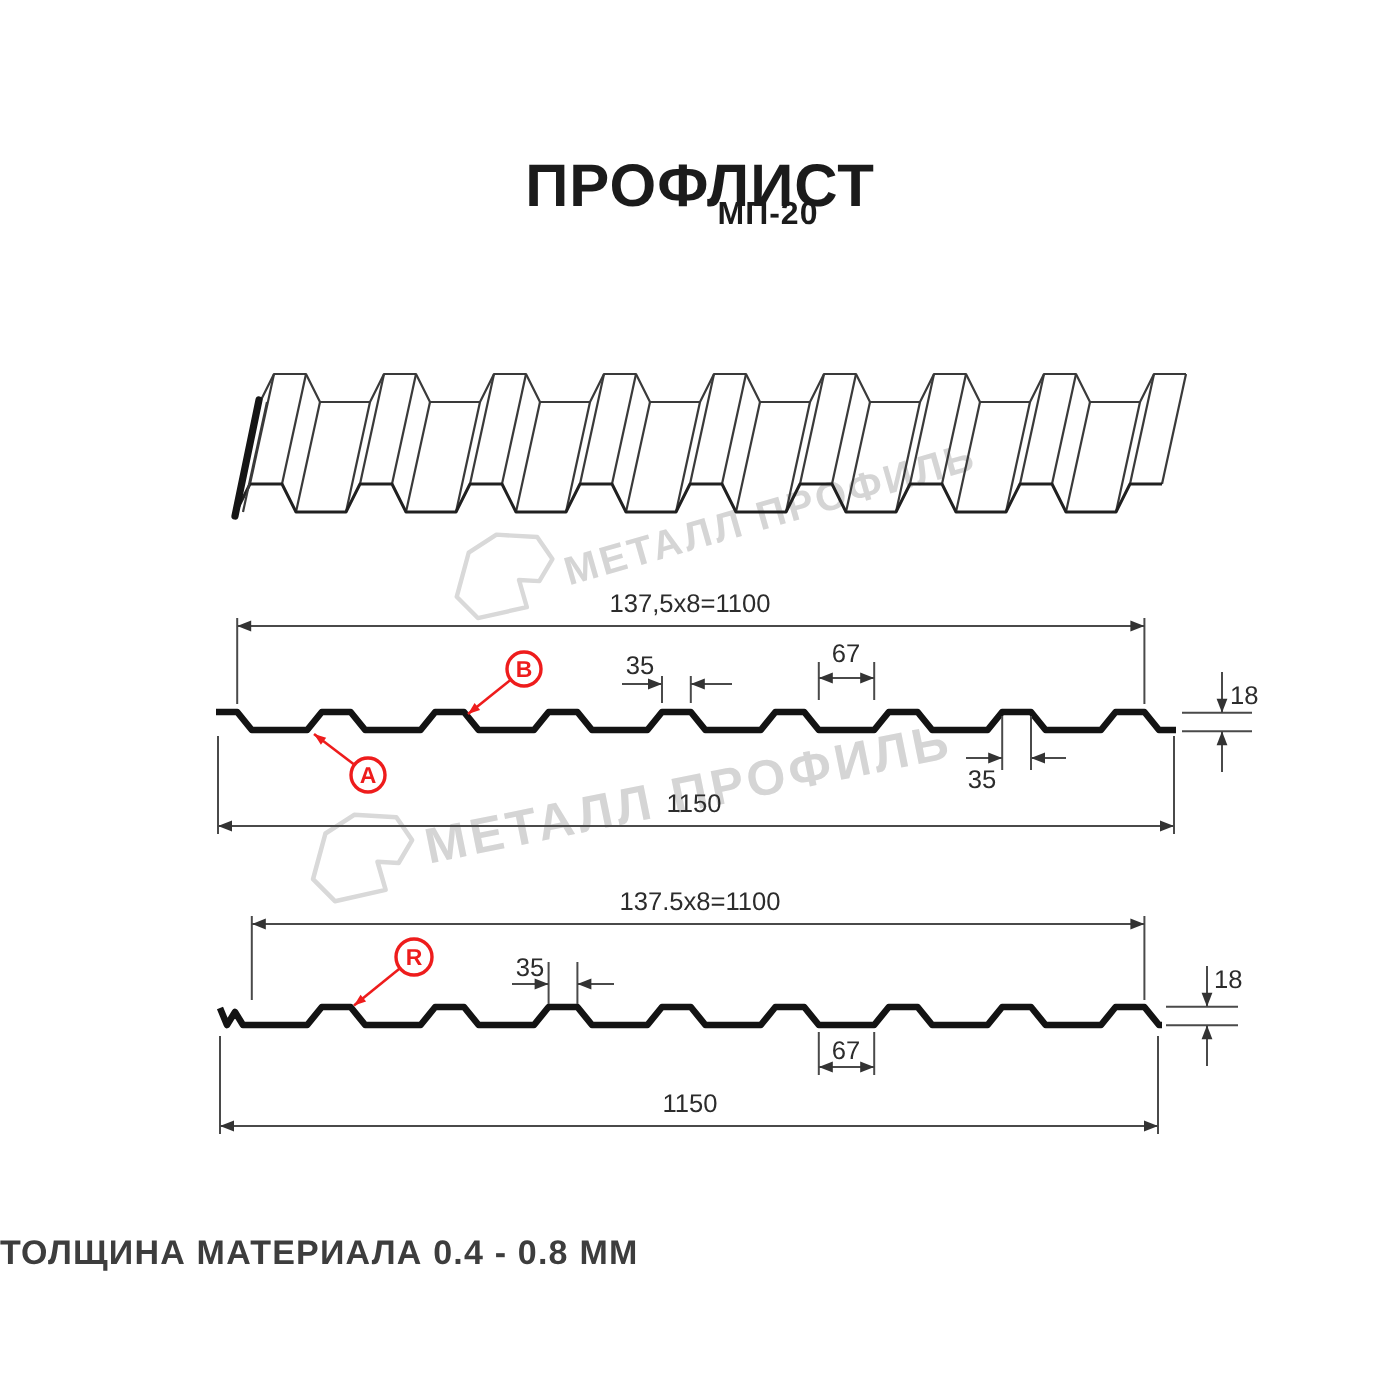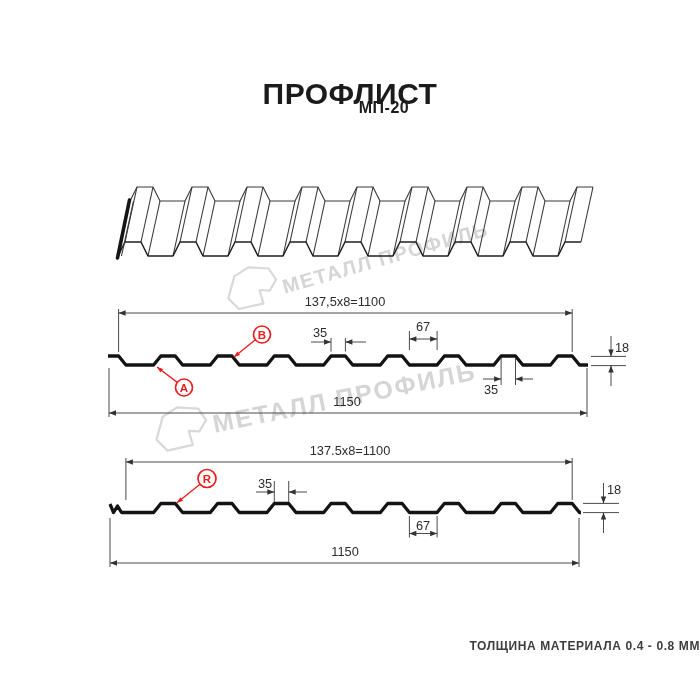--- a/index.html
+++ b/index.html
@@ -2,22 +2,22 @@
 <html><head>
 <meta charset="utf-8">
 <style>
   html,body{margin:0;padding:0;background:#fff;}
   .stage{position:relative;width:700px;height:700px;background:#ffffff;overflow:hidden;
          font-family:"Liberation Sans",sans-serif;}
   .title{position:absolute;top:58px;left:0;width:700px;text-align:center;
          font-size:30px;line-height:32px;font-weight:700;letter-spacing:.5px;color:#1b1b1b;z-index:3;}
   .subtitle{position:absolute;top:99px;left:0;width:700px;text-align:center;
          font-size:16px;font-weight:700;letter-spacing:.5px;color:#1b1b1b;z-index:3;margin-left:34px;}
-  .footer{position:absolute;top:617px;left:0;width:700px;text-align:right;
-         font-size:12px;font-weight:700;letter-spacing:.6px;color:#3d3d3d;z-index:3;margin-top:22px;}
+  .footer{position:absolute;top:617px;left:0;width:700px;text-align:left;
+         font-size:17px;font-weight:700;letter-spacing:.6px;color:#3d3d3d;z-index:3;}
   .wm-text{position:absolute;white-space:nowrap;font-weight:700;color:#d5d5d5;z-index:1;
          transform-origin:0 50%;}
   .wm1t{left:283px;top:276px;font-size:20px;letter-spacing:1.5px;transform:rotate(-16deg);}
   .wm2t{left:213px;top:410px;font-size:25px;letter-spacing:2px;transform:rotate(-11.5deg);}
   .wm-logo{position:absolute;z-index:1;}
   .wm1l{left:224px;top:265px;width:56px;transform:rotate(-8deg);}
   .wm2l{left:152px;top:405px;width:58px;transform:rotate(-8deg);}
   .wm-logo path{fill:none;stroke:#d9d9d9;stroke-width:2.2;stroke-linejoin:round;}
   #tech{position:absolute;left:0;top:0;z-index:2;}
   .p3n{fill:none;stroke:#202020;stroke-width:1.5;stroke-linejoin:round;}

